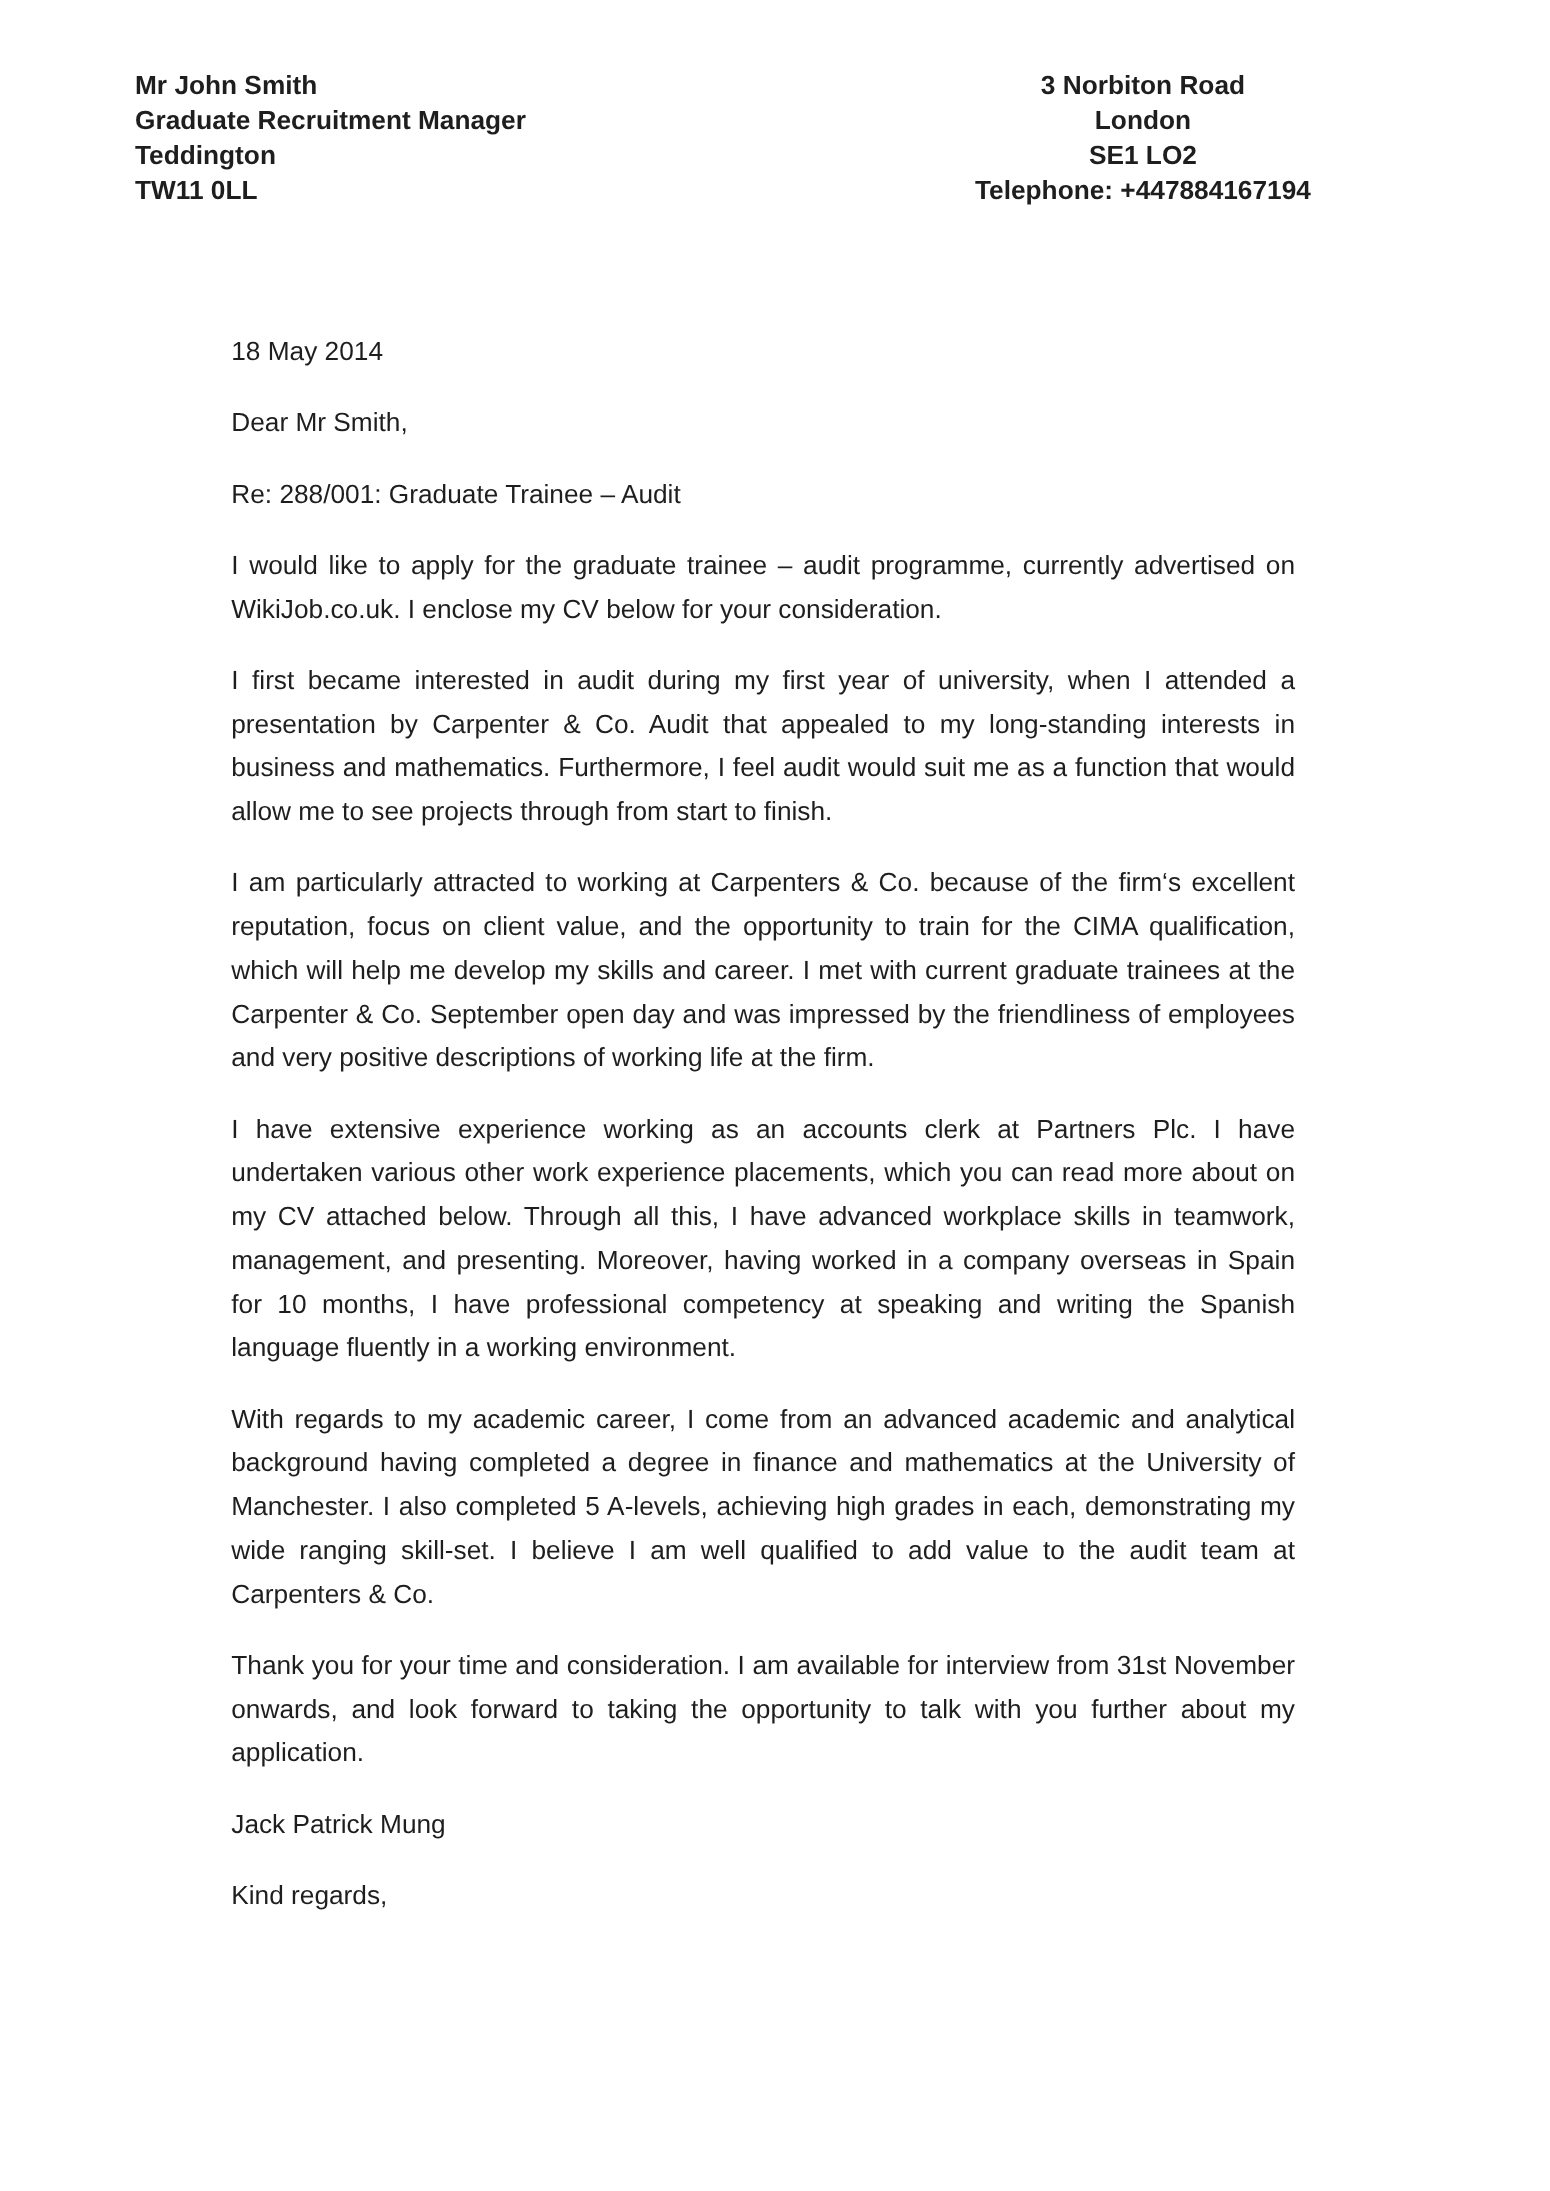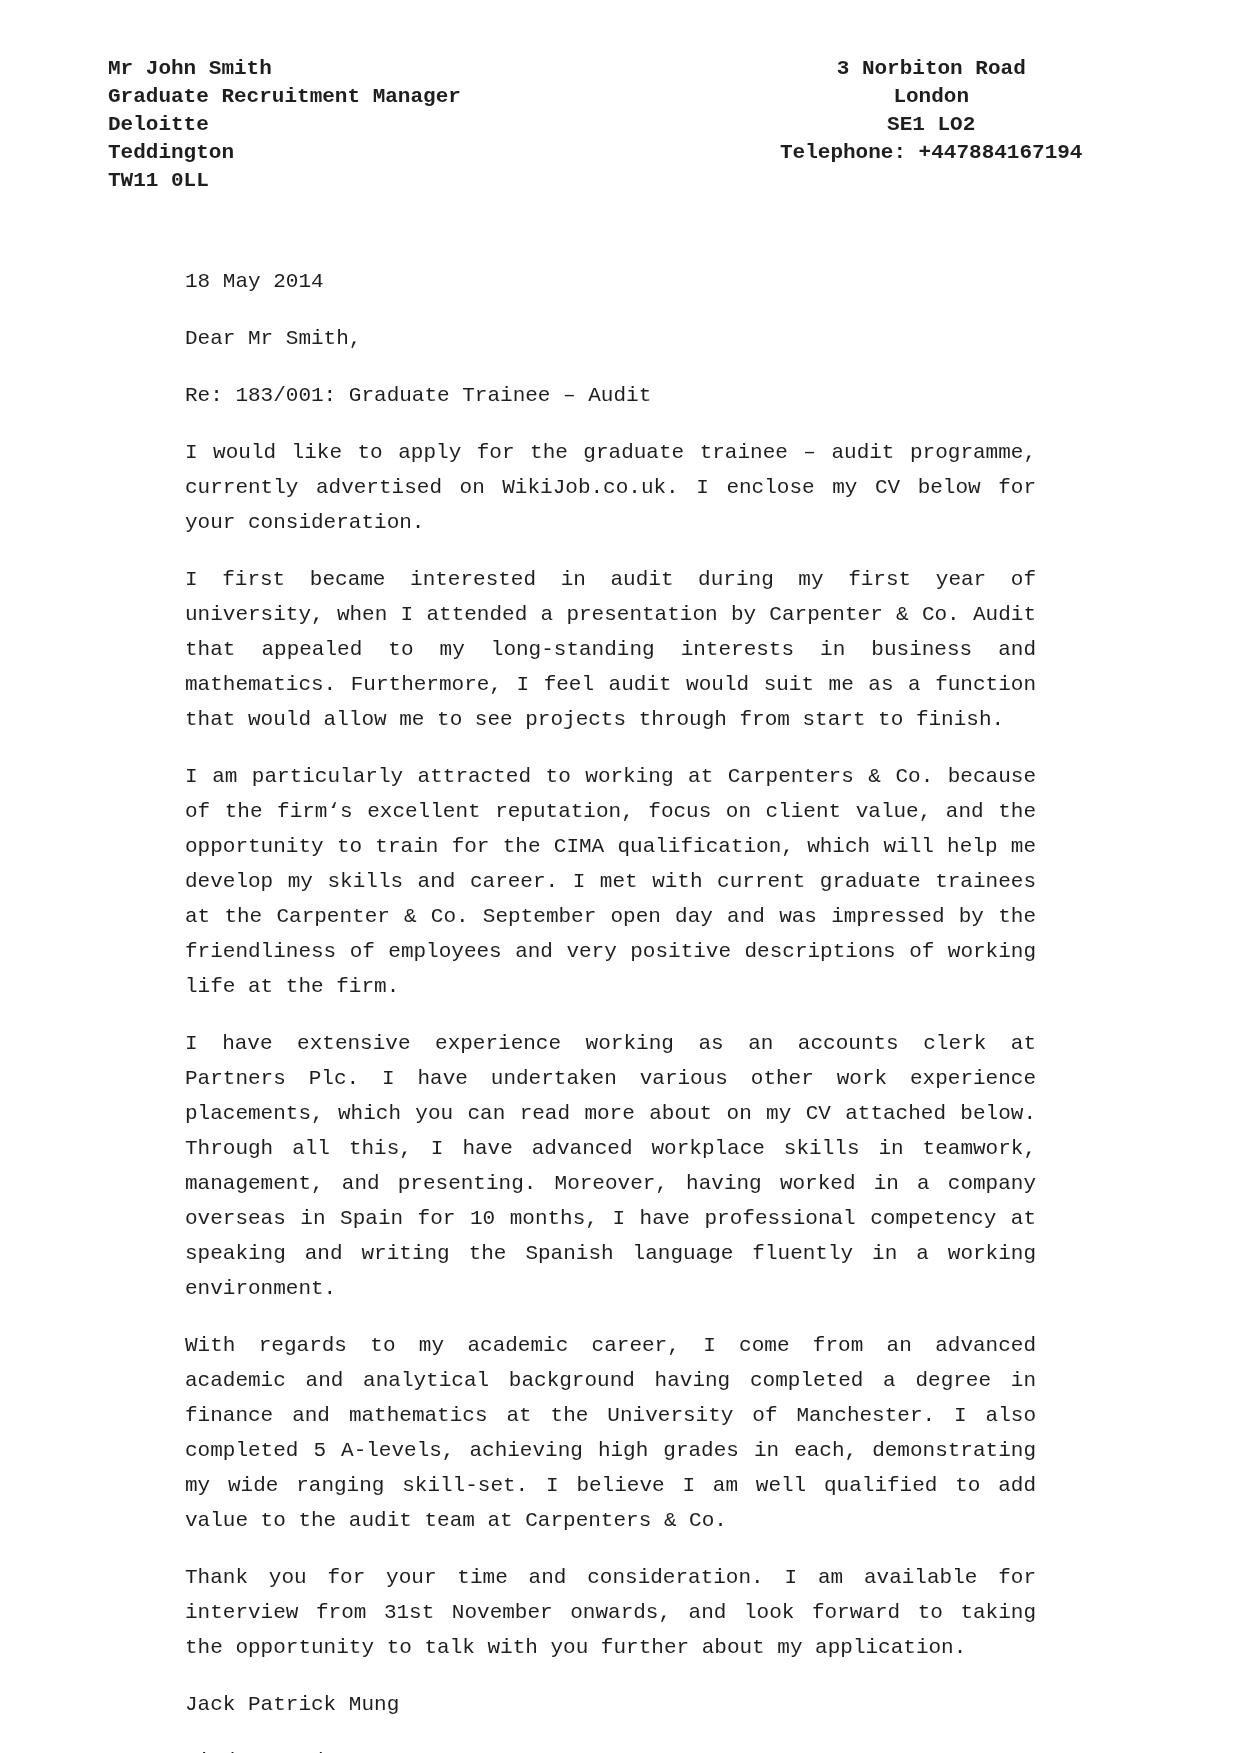--- a/index.html
+++ b/index.html
@@ -5,21 +5,21 @@
   html, body {
     margin: 0;
     padding: 0;
     background: #ffffff;
   }
   .page {
     position: relative;
     width: 1240px;
     height: 1753px;
     background: #ffffff;
-    font-family: Liberation Mono, monospace;
+    font-family: Liberation Sans, sans-serif;
     color: #1e1e1e;
     overflow: hidden;
   }
   .addr-block {
     position: absolute;
     top: 55px;
     font-size: 21px;
     line-height: 28px;
     font-weight: bold;
     white-space: nowrap;
@@ -45,36 +45,35 @@
   }
 </style>
 </head>
 <body>
 
 <div class="page">
 
   <div class="addr-block addr-left">
     <div>Mr John Smith</div>
     <div>Graduate Recruitment Manager</div>
-    <div>Deloitte</div>
     <div>Teddington</div>
     <div>TW11 0LL</div>
   </div>
 
   <div class="addr-block addr-right">
     <div>3 Norbiton Road</div>
     <div>London</div>
     <div>SE1 LO2</div>
     <div>Telephone: +447884167194</div>
   </div>
 
   <div class="letter-body">
     <p class="line">18 May 2014</p>
     <p class="line">Dear Mr Smith,</p>
-    <p class="line">Re: 183/001: Graduate Trainee – Audit</p>
+    <p class="line">Re: 288/001: Graduate Trainee – Audit</p>
     <p class="para">I would like to apply for the graduate trainee – audit programme, currently advertised on WikiJob.co.uk. I enclose my CV below for your consideration.</p>
     <p class="para">I first became interested in audit during my first year of university, when I attended a presentation by Carpenter &amp; Co. Audit that appealed to my long-standing interests in business and mathematics. Furthermore, I feel audit would suit me as a function that would allow me to see projects through from start to finish.</p>
     <p class="para">I am particularly attracted to working at Carpenters &amp; Co. because of the firm‘s excellent reputation, focus on client value, and the opportunity to train for the CIMA qualification, which will help me develop my skills and career. I met with current graduate trainees at the Carpenter &amp; Co. September open day and was impressed by the friendliness of employees and very positive descriptions of working life at the firm.</p>
     <p class="para">I have extensive experience working as an accounts clerk at Partners Plc. I have undertaken various other work experience placements, which you can read more about on my CV attached below. Through all this, I have advanced workplace skills in teamwork, management, and presenting. Moreover, having worked in a company overseas in Spain for 10 months, I have professional competency at speaking and writing the Spanish language fluently in a working environment.</p>
     <p class="para">With regards to my academic career, I come from an advanced academic and analytical background having completed a degree in finance and mathematics at the University of Manchester. I also completed 5 A-levels, achieving high grades in each, demonstrating my wide ranging skill-set. I believe I am well qualified to add value to the audit team at Carpenters &amp; Co.</p>
     <p class="para">Thank you for your time and consideration. I am available for interview from 31st November onwards, and look forward to taking the opportunity to talk with you further about my application.</p>
     <p class="line">Jack Patrick Mung</p>
     <p class="line">Kind regards,</p>
   </div>
 

